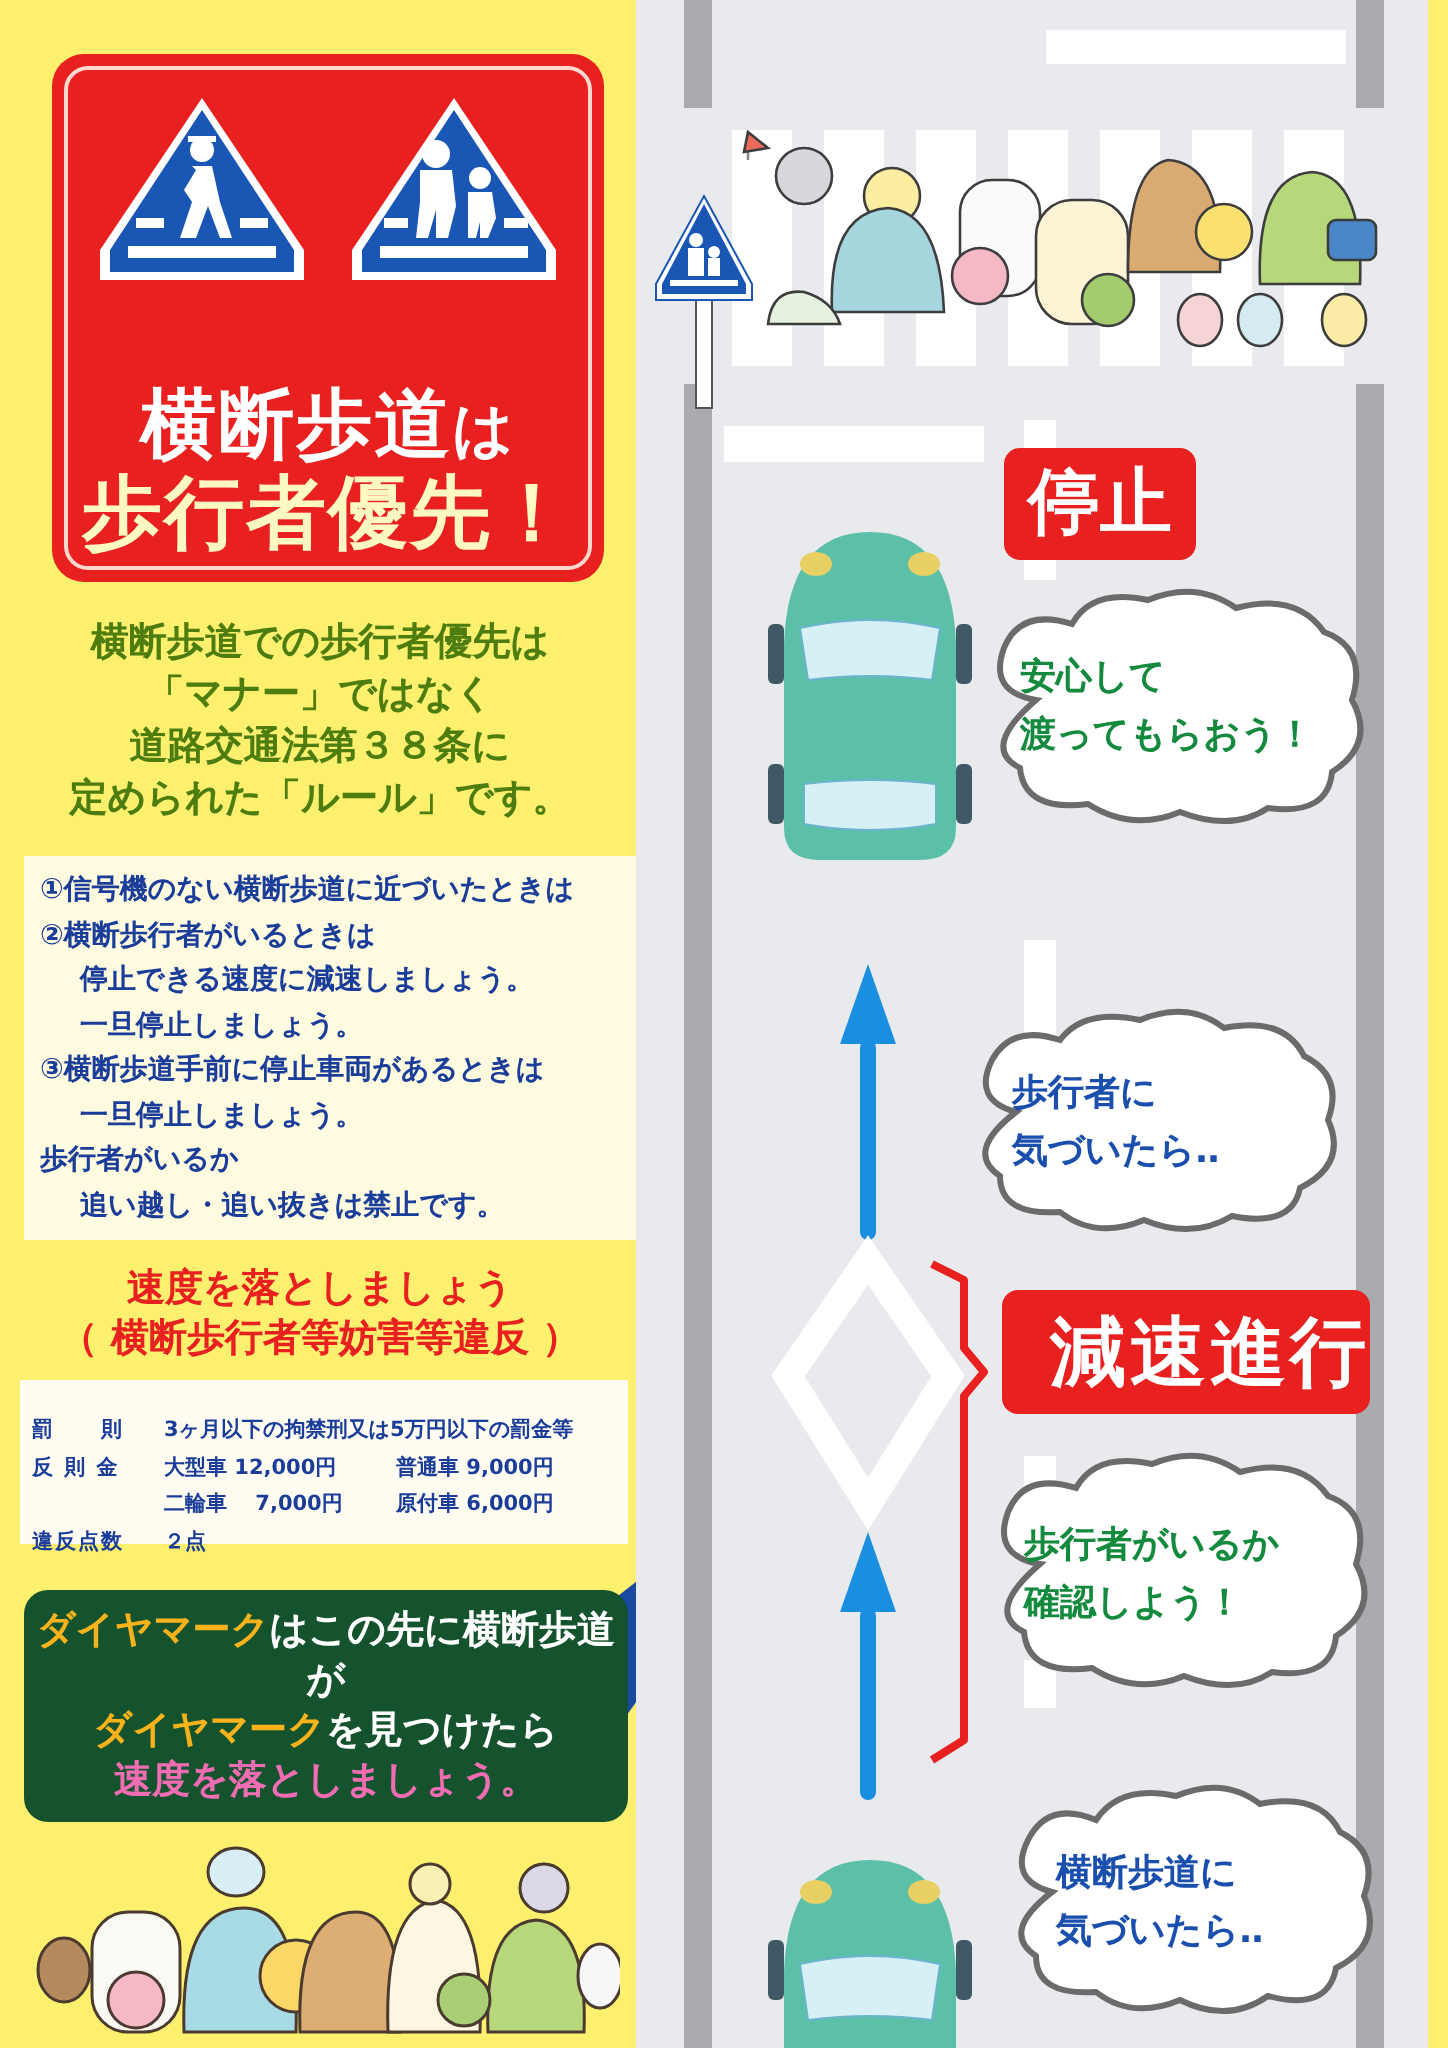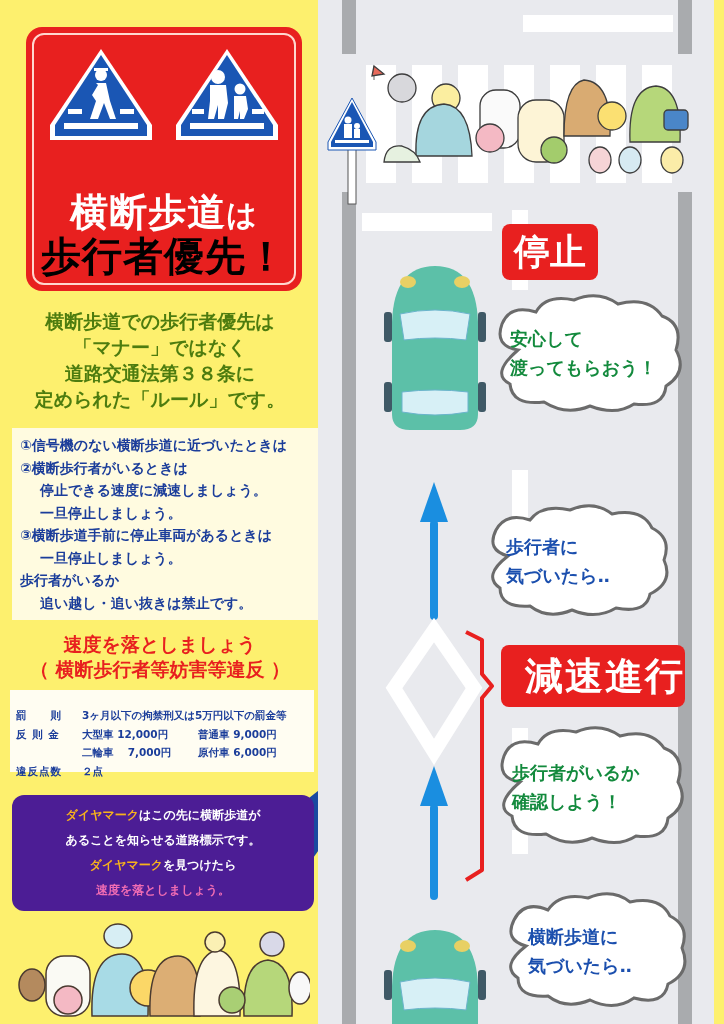--- a/index.html
+++ b/index.html
@@ -7,35 +7,35 @@
   body { position: relative; font-family: "DejaVu Sans", sans-serif; }
   .abs { position: absolute; }
 
   
   .left-panel { left: 0; top: 0; width: 318px; height: 1024px; background: #fdf06e; }
   .sign-box { left: 26px; top: 27px; width: 276px; height: 264px; background: #e8201f; border-radius: 16px; }
   .sign-box-inner { left: 6px; top: 6px; right: 6px; bottom: 6px; border: 2px solid #ffd7cf; border-radius: 12px; position: absolute; }
   .tri-sign { position: absolute; top: 18px; width: 110px; height: 100px; }
   .sign-title-1 { position: absolute; left: 0; right: 0; top: 160px; text-align: center; color: #fff; font-weight: bold; font-size: 38px; letter-spacing: 1px; }
   .sign-title-1 .small { font-size: 30px; }
-  .sign-title-2 { position: absolute; left: 0; right: 0; top: 202px; text-align: center; color: #000000; font-weight: bold; font-size: 40px; letter-spacing: 1px; }
+  .sign-title-2 { position: absolute; left: 0; right: 0; top: 202px; text-align: center; color: #fef9c3; font-weight: bold; font-size: 40px; letter-spacing: 1px; }
 
   .rule-text { left: 10px; width: 300px; top: 308px; text-align: center; color: #4d7c0f; font-weight: bold; font-size: 19px; line-height: 26px; }
 
   .list-box { left: 12px; top: 428px; width: 354px; height: 192px; background: #fffbe0; padding: 6px 8px; }
   .list-line { color: #1b3d9a; font-weight: bold; font-size: 14px; line-height: 22.5px; white-space: nowrap; }
   .list-line.indent { padding-left: 20px; }
 
   .penalty-title { left: 10px; width: 300px; top: 632px; text-align: center; color: #e8201f; font-weight: bold; font-size: 19px; line-height: 25px; }
   .penalty-table { left: 10px; top: 690px; width: 304px; height: 82px; background: #fffdf2; padding: 16px 6px; }
   .pt-row { display: flex; color: #1b3d9a; font-weight: bold; font-size: 10.5px; line-height: 18.5px; white-space: nowrap; }
   .pt-label { width: 66px; letter-spacing: 1px; }
   .pt-cell { width: 116px; }
 
-  .diamond-callout { left: 12px; top: 795px; width: 302px; height: 116px; background: #4c1d95; border-radius: 12px; padding: 8px 6px; text-align: center; font-weight: bold; font-size: 12px; line-height: 25px; color: #fff; }
+  .diamond-callout { left: 12px; top: 795px; width: 302px; height: 116px; background: #14532d; border-radius: 12px; padding: 8px 6px; text-align: center; font-weight: bold; font-size: 19px; line-height: 25px; color: #fff; }
   .diamond-callout .hl-orange { color: #f7b21c; }
   .diamond-callout .hl-pink { color: #f06cb3; }
 
   .char-strip { left: 10px; top: 920px; width: 300px; height: 100px; }
 
   
   .road { left: 318px; top: 0; width: 396px; height: 1024px; background: #e9eaee; }
   .right-edge { left: 714px; top: 0; width: 10px; height: 1024px; background: #fdf06e; }
   .curb { position: absolute; background: #a9abae; width: 14px; }
   .stripe { position: absolute; background: #fff; }
@@ -126,21 +126,20 @@
     <span>２点</span>
   </div>
 </div>
 
 <svg class="abs" style="left:0;top:0;" width="724" height="1024">
   <path d="M300 805 L414 716 L306 868 Z" fill="#1a49a0"></path>
 </svg>
 
 <div class="abs diamond-callout">
   <div><span class="hl-orange">ダイヤマーク</span><span>はこの先に横断歩道が</span></div>
-  <div>あることを知らせる道路標示です。</div>
   <div><span class="hl-orange">ダイヤマーク</span><span>を見つけたら</span></div>
   <div class="hl-pink">速度を落としましょう。</div>
 </div>
 
 <svg class="abs char-strip" viewBox="0 0 300 100">
   <g stroke="#4a3a30" stroke-width="1.5">
     <ellipse cx="22" cy="65" rx="13" ry="16" fill="#b48a5e"></ellipse>
     <rect x="36" y="36" width="44" height="60" rx="18" fill="#fafaf4"></rect>
     <circle cx="58" cy="80" r="14" fill="#f4b9c4"></circle>
     <path d="M82 96 Q80 34 112 34 Q140 34 138 96 Z" fill="#a8dbe6"></path>

